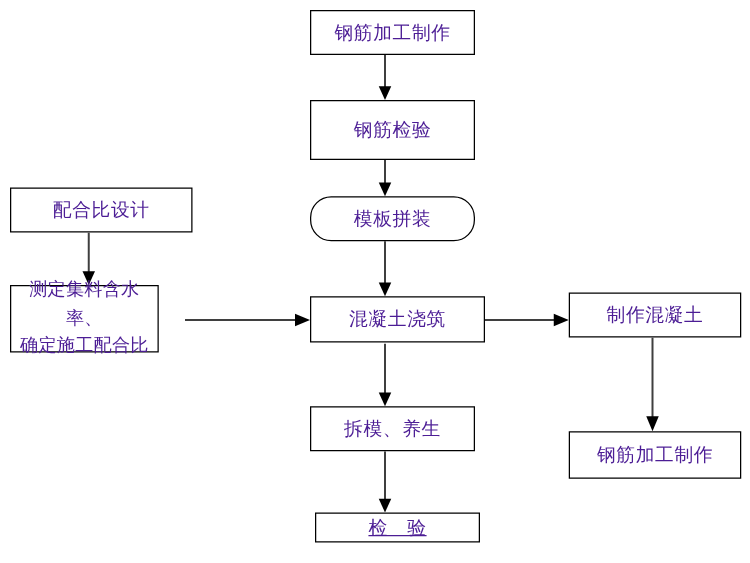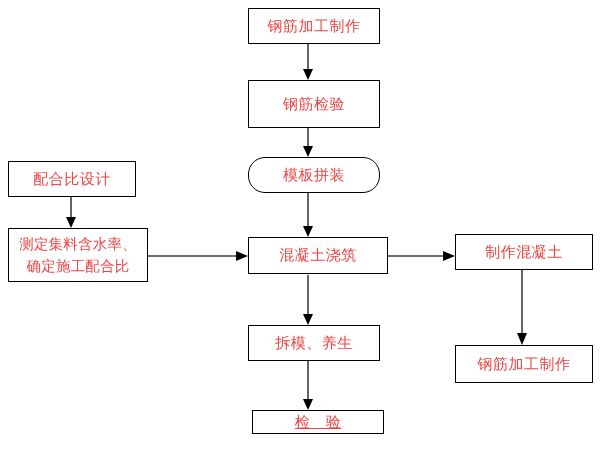--- a/index.html
+++ b/index.html
@@ -18,21 +18,21 @@
   }
   .flow-box {
     position: absolute;
     box-sizing: border-box;
     background: #ffffff;
     border: 1.4px solid #000000;
     display: flex;
     align-items: center;
     justify-content: center;
     text-align: center;
-    color: #ef4444;
+    color: #4c1d95;
     font-size: 15px;
     line-height: 1.5;
     letter-spacing: 0.5px;
     white-space: pre-line;
     z-index: 2;
   }
   .flow-box.two-line {
     font-size: 14.5px;
     line-height: 1.55;
     letter-spacing: 0.2px;
@@ -121,23 +121,23 @@
       <polygon class="conn-head" points="10,49 5,38 15,38"></polygon>
     </svg>
   </div>
 
   <div class="flow-box" style="left:248px; top:8px; width:132px; height:36px;">钢筋加工制作</div>
 
   <div class="flow-box" style="left:248px; top:80px; width:132px; height:48px;">钢筋检验</div>
 
   <div class="flow-box" style="left:248px; top:157px; width:132px; height:36px;border-radius:17px;">模板拼装</div>
 
-  <div class="flow-box" style="left:8px; top:161px; width:128px; height:36px;">配合比设计</div>
+  <div class="flow-box" style="left:8px; top:150px; width:146px; height:36px;">配合比设计</div>
 
-  <div class="flow-box two-line" style="left:8px; top:228px; width:140px; height:54px;">测定集料含水率、
+  <div class="flow-box two-line" style="left:8px; top:228px; width:119px; height:54px;">测定集料含水率、
 确定施工配合比</div>
 
   <div class="flow-box" style="left:248px; top:237px; width:140px; height:37px;">混凝土浇筑</div>
 
   <div class="flow-box" style="left:455px; top:234px; width:138px; height:36px;">制作混凝土</div>
 
   <div class="flow-box" style="left:455px; top:345px; width:138px; height:38px;">钢筋加工制作</div>
 
   <div class="flow-box" style="left:248px; top:325px; width:132px; height:36px;">拆模、养生</div>
 

